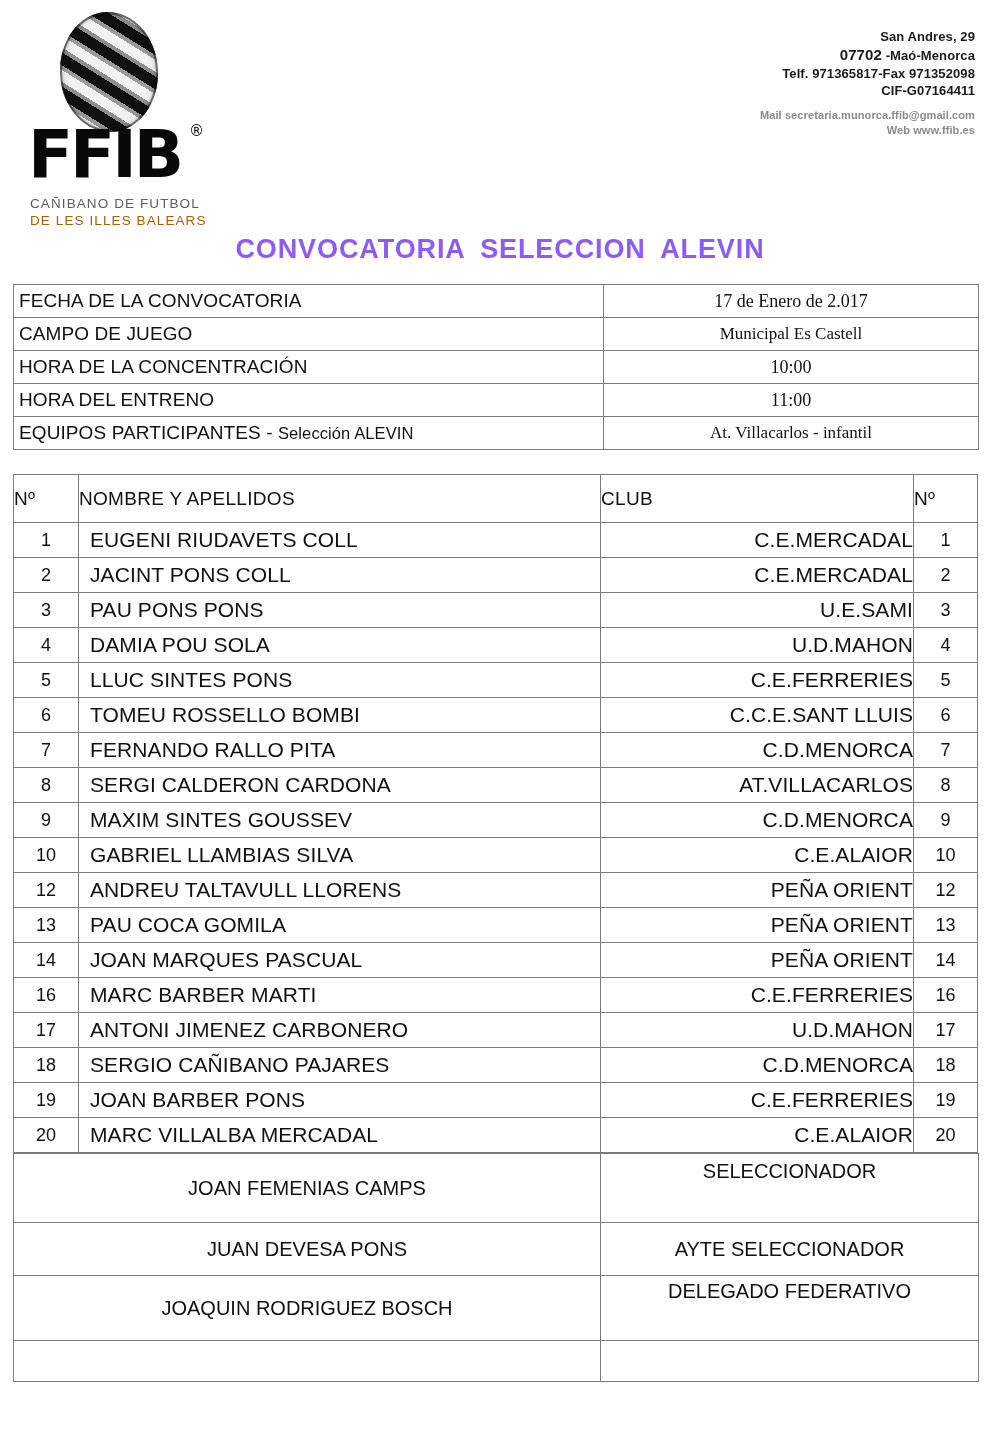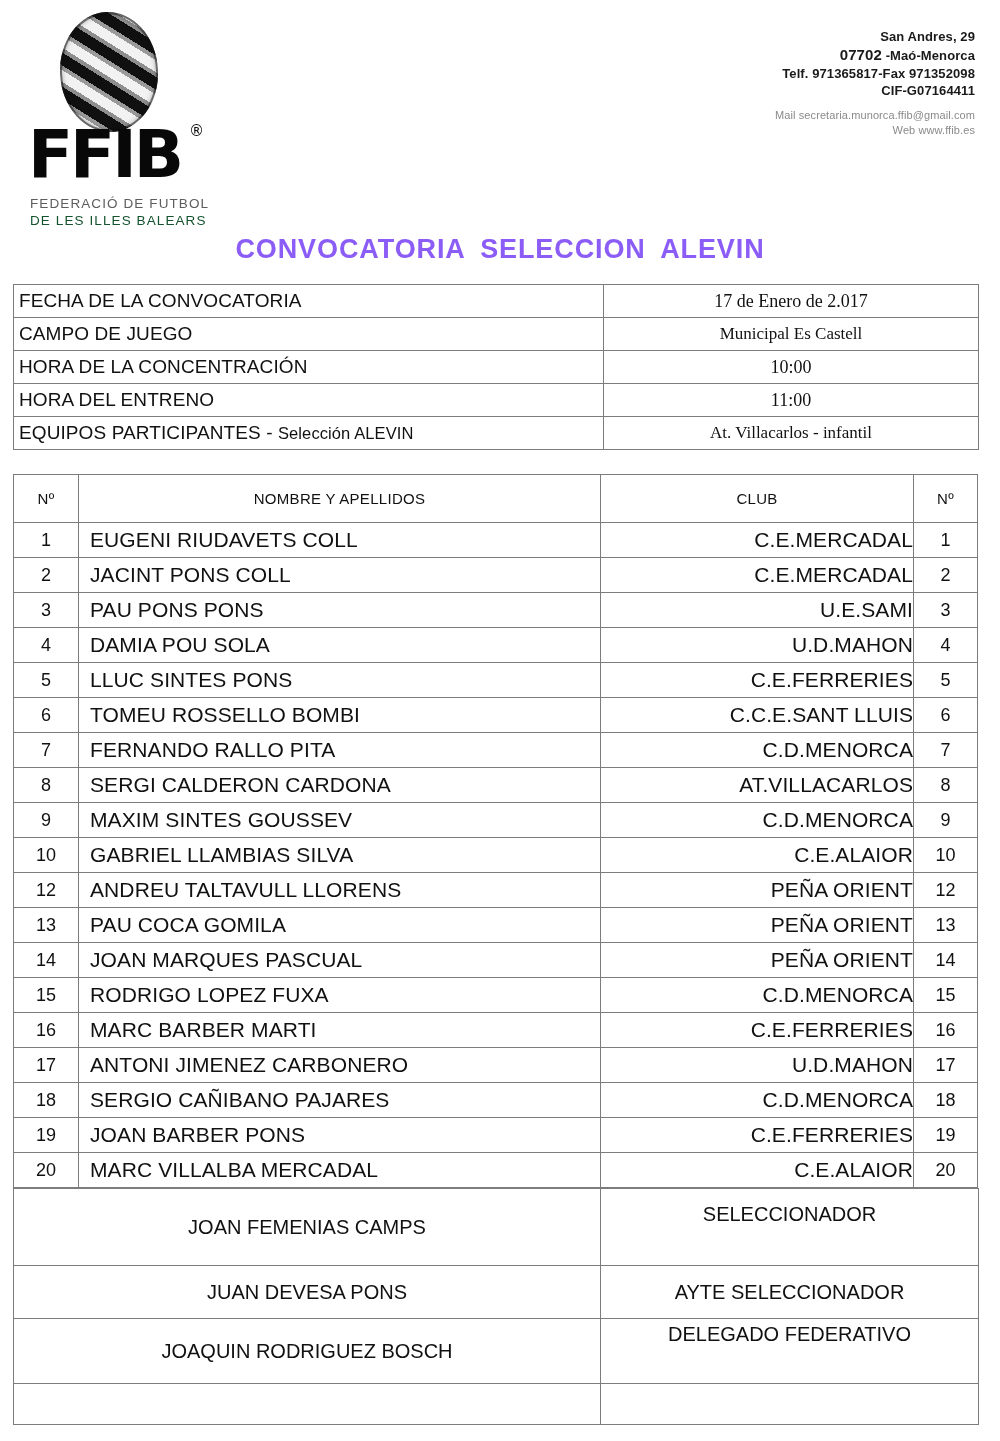--- a/index.html
+++ b/index.html
@@ -83,42 +83,42 @@
     letter-spacing: 1.1px;
     color: #5d5d5d;
     white-space: nowrap;
   }
   .logo-sub2 {
     position: absolute;
     left: 12px;
     top: 203px;
     font-size: 13.5px;
     letter-spacing: 1.1px;
-    color: #14532d;
+    color: #a16207;
     white-space: nowrap;
   }
 
   .address {
     position: absolute;
     right: 25px;
     top: 28px;
     text-align: right;
     line-height: 1.32;
   }
   .address .ln {
     font-size: 13px;
     font-weight: 700;
     color: #1a1a1a;
     white-space: nowrap;
     letter-spacing: .1px;
   }
   .address .ln.zip .big { font-size: 15px; }
   .address .faint {
     font-size: 11px;
-    font-weight: 400;
+    font-weight: 700;
     color: #8a8a8a;
     white-space: nowrap;
     letter-spacing: .1px;
   }
   .address .gap { height: 9px; }
 
   
   .doc-title {
     position: absolute;
     top: 234px;
@@ -180,22 +180,22 @@
   }
 
   
   .roster-table col.c-num   { width: 65px; }
   .roster-table col.c-name  { width: 522px; }
   .roster-table col.c-club  { width: 313px; }
   .roster-table col.c-num2  { width: 64px; }
 
   .roster-table th {
     height: 47px;
-    font-size: 15px;
-    text-align: center;
+    font-size: 19px;
+    text-align: left;
     font-weight: 400;
     letter-spacing: .3px;
   }
   .roster-table td {
     height: 34px;
     font-size: 21px;
   }
   .roster-table td.num,
   .roster-table td.num2 {
     text-align: center;
@@ -215,36 +215,36 @@
   .staff-table col.c-sname { width: 587px; }
   .staff-table col.c-srole { width: 378px; }
   .staff-table td {
     font-size: 20px;
     text-align: center;
     vertical-align: middle;
   }
   .staff-table td.sname { height: 56px; }
   .staff-table td.srole { height: 56px; }
   .staff-table tr.r1 td.sname { height: 62px; }
-  .staff-table tr.r1 td.srole { height: 62px; vertical-align: top; padding-top: 14px; }
+  .staff-table tr.r1 td.srole { height: 62px; vertical-align: top; padding-top: 6px; }
   .staff-table tr.r2 td { height: 52px; }
   .staff-table tr.r3 td.sname { height: 60px; }
   .staff-table tr.r3 td.srole { height: 60px; vertical-align: top; padding-top: 4px; }
   .staff-table tr.r4 td { height: 40px; }
 </style>
 </head>
 <body>
 
 <div class="letterhead">
 
   <div class="logo-block">
     <div class="logo-ball"></div>
     <div class="logo-word">FFIB</div>
     <div class="logo-reg">®</div>
-    <div class="logo-sub1">FEDERACIÓ DE FUTBOL</div>
+    <div class="logo-sub1">CAÑIBANO DE FUTBOL</div>
     <div class="logo-sub2">DE LES ILLES BALEARS</div>
   </div>
 
   <div class="address">
     <div class="ln">San Andres, 29</div>
     <div class="ln zip"><span class="big">07702</span> <span>-Maó-Menorca</span></div>
     <div class="ln">Telf. 971365817-Fax 971352098</div>
     <div class="ln">CIF-G07164411</div>
     <div class="gap"></div>
     <div class="faint">Mail  secretaria.munorca.ffib@gmail.com</div>
@@ -382,26 +382,20 @@
           <td class="club">PEÑA ORIENT</td>
           <td class="num2">13</td>
         </tr>
       <tr>
           <td class="num">14</td>
           <td class="name">JOAN MARQUES PASCUAL</td>
           <td class="club">PEÑA ORIENT</td>
           <td class="num2">14</td>
         </tr>
       <tr>
-          <td class="num">15</td>
-          <td class="name">RODRIGO LOPEZ FUXA</td>
-          <td class="club">C.D.MENORCA</td>
-          <td class="num2">15</td>
-        </tr>
-      <tr>
           <td class="num">16</td>
           <td class="name">MARC BARBER MARTI</td>
           <td class="club">C.E.FERRERIES</td>
           <td class="num2">16</td>
         </tr>
       <tr>
           <td class="num">17</td>
           <td class="name">ANTONI JIMENEZ CARBONERO</td>
           <td class="club">U.D.MAHON</td>
           <td class="num2">17</td>

